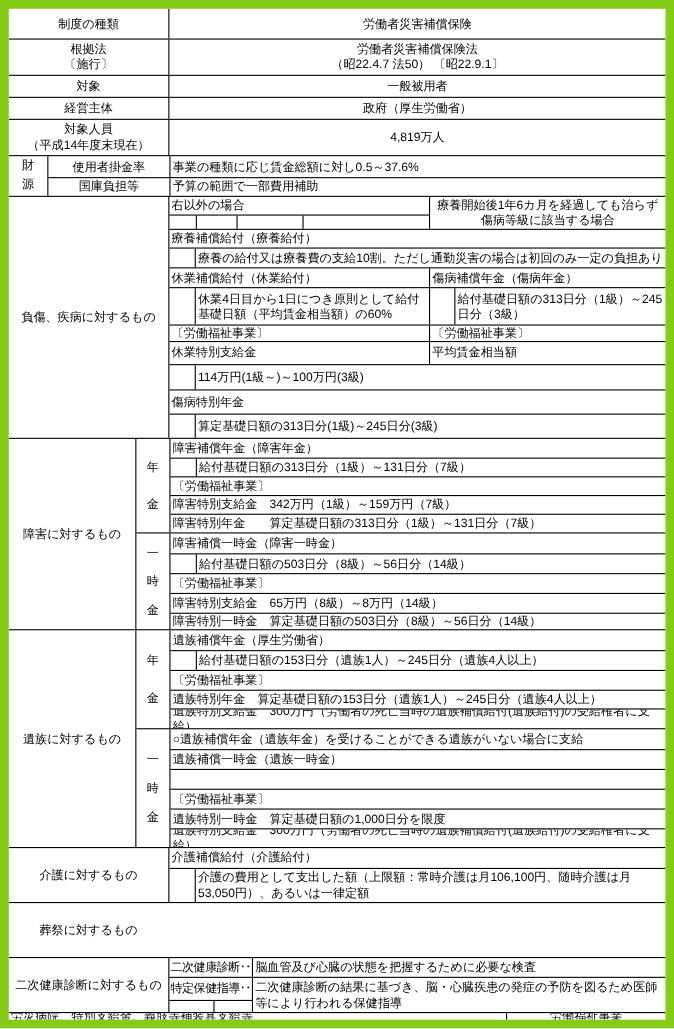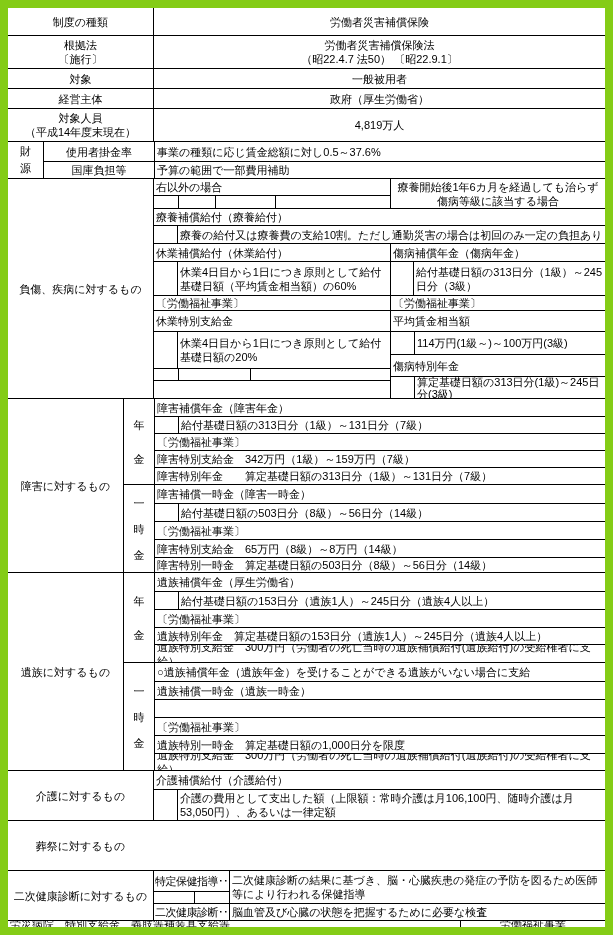--- a/index.html
+++ b/index.html
@@ -114,32 +114,20 @@
       </div>
       <div class="crow" style="height:15px">
         <div class="cell w236">〔労働福祉事業〕</div>
         <div class="cell g">〔労働福祉事業〕</div>
       </div>
       <div class="crow" style="height:21px">
         <div class="cell w236">休業特別支給金</div>
         <div class="cell g">平均賃金相当額</div>
       </div>
       <div class="crow fill">
-        <div class="col w236">
-          <div class="crow" style="height:36px">
-            <div class="cell w23"></div>
-            <div class="cell g">休業4日目から1日につき原則として給付基礎日額の20%</div>
-          </div>
-          <div class="crow" style="height:12px">
-            <div class="cell w24"></div>
-            <div class="cell w72"></div>
-            <div class="cell g"></div>
-          </div>
-          <div class="cell fill"></div>
-        </div>
         <div class="col g">
           <div class="crow" style="height:22px">
             <div class="cell w23"></div>
             <div class="cell g">114万円(1級～)～100万円(3級)</div>
           </div>
           <div class="crow" style="height:22px">
             <div class="cell g">傷病特別年金</div>
           </div>
           <div class="crow fill">
             <div class="cell w23"></div>
@@ -267,34 +255,34 @@
     </div>
   </div>
 
   <div class="sec" style="height:50px">
     <div class="cell c w145">葬祭に対するもの</div>
   </div>
 
   <div class="sec" style="height:50px">
     <div class="cell c w145">二次健康診断に対するもの</div>
     <div class="col g">
-      <div class="crow fill">
-        <div class="col w75">
-          <div class="cell tight" style="height:20px">特定保健指導･･</div>
-          <div class="crow fill">
-            <div class="cell w40"></div>
-            <div class="cell g"></div>
-          </div>
-        </div>
-        <div class="cell g">二次健康診断の結果に基づき、脳・心臓疾患の発症の予防を図るため医師等により行われる保健指導</div>
-      </div>
       <div class="crow" style="height:17px">
         <div class="cell tight w75">二次健康診断･･</div>
         <div class="cell g">脳血管及び心臓の状態を把握するために必要な検査</div>
       </div>
+      <div class="crow fill">
+        <div class="col w75">
+          <div class="cell tight" style="height:20px">特定保健指導･･</div>
+          <div class="crow fill">
+            <div class="cell w40"></div>
+            <div class="cell g"></div>
+          </div>
+        </div>
+        <div class="cell g">二次健康診断の結果に基づき、脳・心臓疾患の発症の予防を図るため医師等により行われる保健指導</div>
+      </div>
     </div>
   </div>
 
   <div class="sec fill">
     <div class="cell g">労災病院、特別支給金、義肢等補装具支給等</div>
     <div class="cell c w145">労働福祉事業</div>
   </div>
 
 </div>
 

